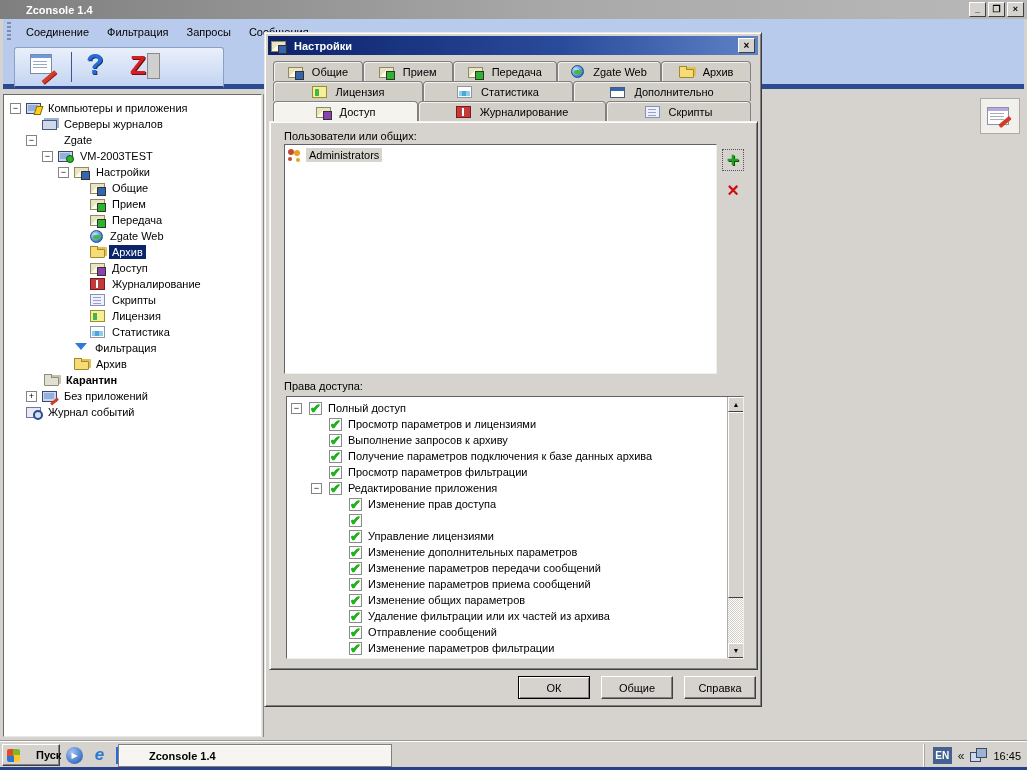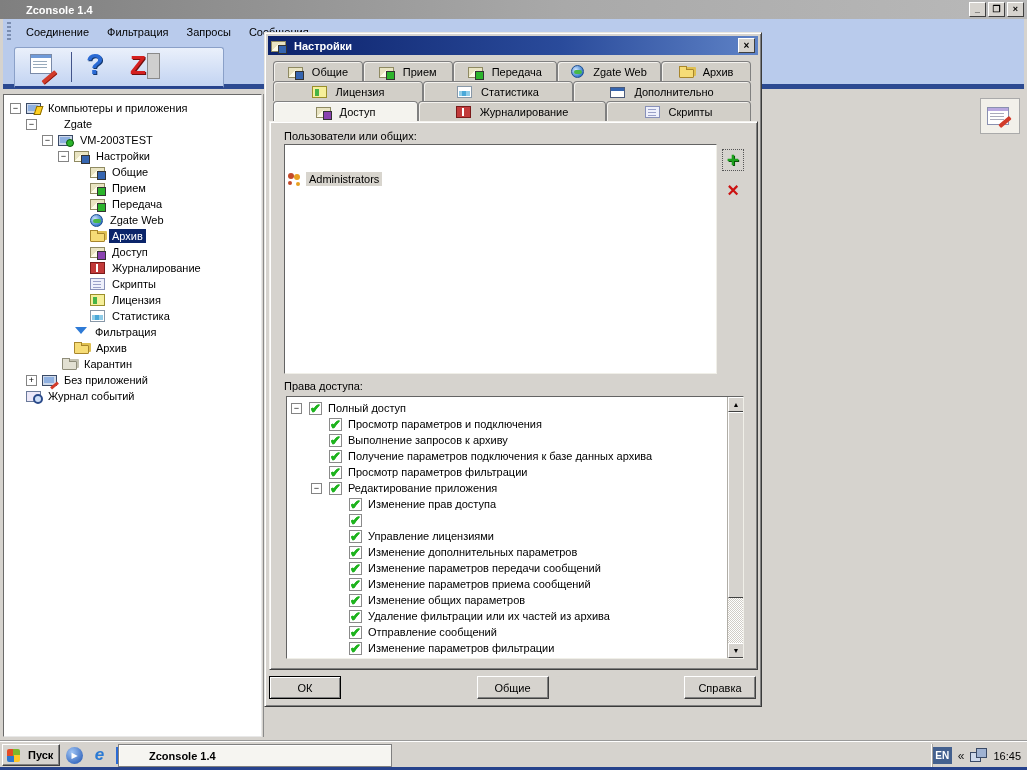--- a/index.html
+++ b/index.html
@@ -135,21 +135,21 @@
   .tabrow1 .tab:nth-child(3),.tabrow1 .tab:nth-child(4){flex:1.18;}
   .tabrow2 .tab:nth-child(3){flex:1.2;}
   .tabrow3 .tab:nth-child(2){flex:1.32;}
   .tab.active{background:#f4f3ee;position:relative;z-index:3;box-shadow:inset 1px 1px 0 #fff;}
   .tabpage{position:absolute;left:4px;top:88px;width:489px;height:549px;background:#d6d3ce;
     border:1px solid;border-color:#f4f2ee #404040 #404040 #f4f2ee;
     box-shadow:inset 1px 1px 0 #fff,inset -1px -1px 0 #808080;z-index:2;}
   .field-label{position:absolute;left:14px;}
   .users-box{position:absolute;left:14px;top:22px;width:433px;height:230px;background:#fff;
     border:1px solid;border-color:#636363 #f0efe8 #f0efe8 #636363;padding:2px;}
-  .user-row{display:flex;align-items:center;height:16px;margin-top:24px;}
+  .user-row{display:flex;align-items:center;height:16px;}
   .user-row .u-label{background:#d8d5ce;padding:1px 3px;}
   .sq-btn{position:absolute;left:452px;width:22px;height:22px;display:flex;align-items:center;
     justify-content:center;}
   .btn-add{top:27px;border:1px dotted #555;font-size:21px;font-weight:bold;color:#1ca11c;
     text-shadow:1px 1px 0 #0a520a;line-height:18px;}
   .btn-del{top:57px;font-size:20px;font-weight:bold;color:#cc1111;line-height:18px;}
   .rights-box{position:absolute;left:16px;top:274px;width:458px;height:263px;background:#fff;
     border:1px solid;border-color:#636363 #f0efe8 #f0efe8 #636363;padding-top:3px;overflow:hidden;}
   .right-row{height:16px;display:flex;align-items:center;white-space:nowrap;}
   .chk{width:13px;height:13px;flex:none;background:#fff;border:1px solid #8a8a8a;margin-right:6px;
@@ -162,45 +162,45 @@
   .sbar{position:absolute;right:0;top:0;bottom:0;width:16px;background:#ece9e2;border-left:1px solid #b0ada6;}
   .sb-btn{position:absolute;left:0;width:16px;height:15px;background:#d6d3ce;border:1px solid;
     border-color:#fff #404040 #404040 #fff;font-size:7px;text-align:center;line-height:13px;color:#000;}
   .sb-up{top:0;}
   .sb-down{bottom:0;}
   .sb-thumb{position:absolute;left:0;top:15px;width:16px;height:186px;background:#d6d3ce;
     border:1px solid;border-color:#fff #404040 #404040 #fff;}
   .sb-track{position:absolute;left:0;top:201px;bottom:15px;width:16px;
     background:repeating-conic-gradient(#fff 0 25%,#d0cdc6 0 50%) 0 0/2px 2px;}
   .dlg-buttons{position:absolute;left:4px;right:5px;bottom:7px;height:23px;display:flex;
-    justify-content:space-between;gap:1px;}
+    justify-content:flex-end;gap:11px;}
   .btn{width:72px;height:23px;background:#d6d3ce;border:1px solid;border-color:#fff #404040 #404040 #fff;
     box-shadow:inset -1px -1px 0 #808080;display:flex;align-items:center;justify-content:center;}
   .btn.default{border:1px solid #000;box-shadow:inset 1px 1px 0 #fff,inset -1px -1px 0 #808080,
     inset -2px -2px 0 #d6d3ce;}
 
   
   .taskbar{position:absolute;left:0;right:0;bottom:0;height:29px;background:#d6d3ce;
     border-top:1px solid #fff;box-shadow:0 -1px 0 #9a9a9a;border-bottom:3px solid #26428c;}
   .start-btn{position:absolute;left:2px;top:2px;width:58px;height:22px;background:#d6d3ce;
     border:1px solid;border-color:#fff #404040 #404040 #fff;box-shadow:inset -1px -1px 0 #808080;
-    display:flex;align-items:center;gap:8px;padding:0 4px;font-weight:bold;}
+    display:flex;align-items:center;gap:16px;padding:0 4px;font-weight:bold;}
   .flag{width:13px;height:13px;border-radius:2px;flex:none;
     background:conic-gradient(#7eb72b 0 90deg,#ffc726 90deg 180deg,#2d76cf 180deg 270deg,#e34b26 270deg 360deg);}
   .qlaunch{position:absolute;left:66px;top:3px;display:flex;gap:8px;align-items:center;height:21px;}
   .ql-ic{width:17px;height:17px;position:relative;}
   .ql-media{border-radius:50%;background:radial-gradient(circle at 35% 30%,#9fc4f4,#1a50b0);
     color:#fff;font-size:8px;line-height:17px;text-align:center;}
   .ql-ie{color:#2a7ad4;font-size:17px;font-weight:bold;font-style:italic;line-height:16px;text-align:center;}
   .ql-win{background:#cfe0f8;border:2px solid #2a6ad4;border-top-width:5px;}
   .taskbtn{position:absolute;left:118px;top:2px;width:274px;height:23px;background:#f6f5f1;
     border:1px solid #808080;box-shadow:inset 1px 1px 0 #fff;display:flex;align-items:center;gap:5px;
     padding:0 6px;font-weight:bold;}
   .tray{position:absolute;right:4px;top:2px;height:23px;display:flex;align-items:center;gap:6px;
-    border-left:1px solid #a8a5a0;box-shadow:-1px 0 0 #fff;padding-left:0;}
+    border-left:1px solid #a8a5a0;box-shadow:-1px 0 0 #fff;padding-left:8px;}
   .lang{width:19px;height:17px;background:#44618f;color:#fff;font-weight:bold;font-size:10px;
     display:flex;align-items:center;justify-content:center;}
   .chev{font-size:12px;color:#222;}
   .net-ic{position:relative;width:17px;height:15px;}
   .net-ic::before{content:"";position:absolute;left:0;top:4px;width:9px;height:8px;background:#cdd8ea;
     border:1px solid #3a4a66;}
   .net-ic::after{content:"";position:absolute;left:6px;top:0;width:9px;height:8px;background:#9fb2d2;
     border:1px solid #3a4a66;}
   .clock{font-size:11px;padding-right:2px;}
 </style>
@@ -242,20 +242,25 @@
     </div>
   </div>
 
   <div class="treepanel" id="tree">
       <div class="tree-row" style="padding-left: 6px;">
         <span class="exp">−</span>
         <span class="ic ic-monitor-flash"></span>
         <span class="t-label">Компьютеры и приложения</span>
       </div>
       <div class="tree-row" style="padding-left: 22px;">
+        <span class="exp hidden"></span>
+        <span class="ic ic-servers"></span>
+        <span class="t-label">Серверы журналов</span>
+      </div>
+      <div class="tree-row" style="padding-left: 22px;">
         <span class="exp">−</span>
         <span class="ic ic-zgate"></span>
         <span class="t-label">Zgate</span>
       </div>
       <div class="tree-row" style="padding-left: 38px;">
         <span class="exp">−</span>
         <span class="ic ic-server-green"></span>
         <span class="t-label">VM-2003TEST</span>
       </div>
       <div class="tree-row" style="padding-left: 54px;">
@@ -316,21 +321,21 @@
       <div class="tree-row" style="padding-left: 54px;">
         <span class="exp hidden"></span>
         <span class="ic ic-funnel"></span>
         <span class="t-label">Фильтрация</span>
       </div>
       <div class="tree-row" style="padding-left: 54px;">
         <span class="exp hidden"></span>
         <span class="ic ic-folders"></span>
         <span class="t-label">Архив</span>
       </div>
-      <div class="tree-row" style="padding-left: 42px;">
+      <div class="tree-row" style="padding-left: 24px; font-weight: bold;">
         <span class="exp hidden"></span>
         <span class="ic ic-folders-gray"></span>
         <span class="t-label">Карантин</span>
       </div>
       <div class="tree-row" style="padding-left: 22px;">
         <span class="exp">+</span>
         <span class="ic ic-monitor-edit"></span>
         <span class="t-label">Без приложений</span>
       </div>
       <div class="tree-row" style="padding-left: 6px;">
@@ -426,21 +431,21 @@
           <span class="sb-btn sb-down">▼</span>
         </div>
       <div class="right-row" style="padding-left: 4px;">
             <span class="r-exp">−</span>
             <span class="chk">✔</span>
             <span>Полный доступ</span>
           </div>
           <div class="right-row" style="padding-left: 24px;">
             <span class="r-exp hidden"></span>
             <span class="chk">✔</span>
-            <span>Просмотр параметров и подключения</span>
+            <span>Просмотр параметров и лицензиями</span>
           </div>
           <div class="right-row" style="padding-left: 24px;">
             <span class="r-exp hidden"></span>
             <span class="chk">✔</span>
             <span>Выполнение запросов к архиву</span>
           </div>
           <div class="right-row" style="padding-left: 24px;">
             <span class="r-exp hidden"></span>
             <span class="chk">✔</span>
             <span>Получение параметров подключения к базе данных архива</span>

